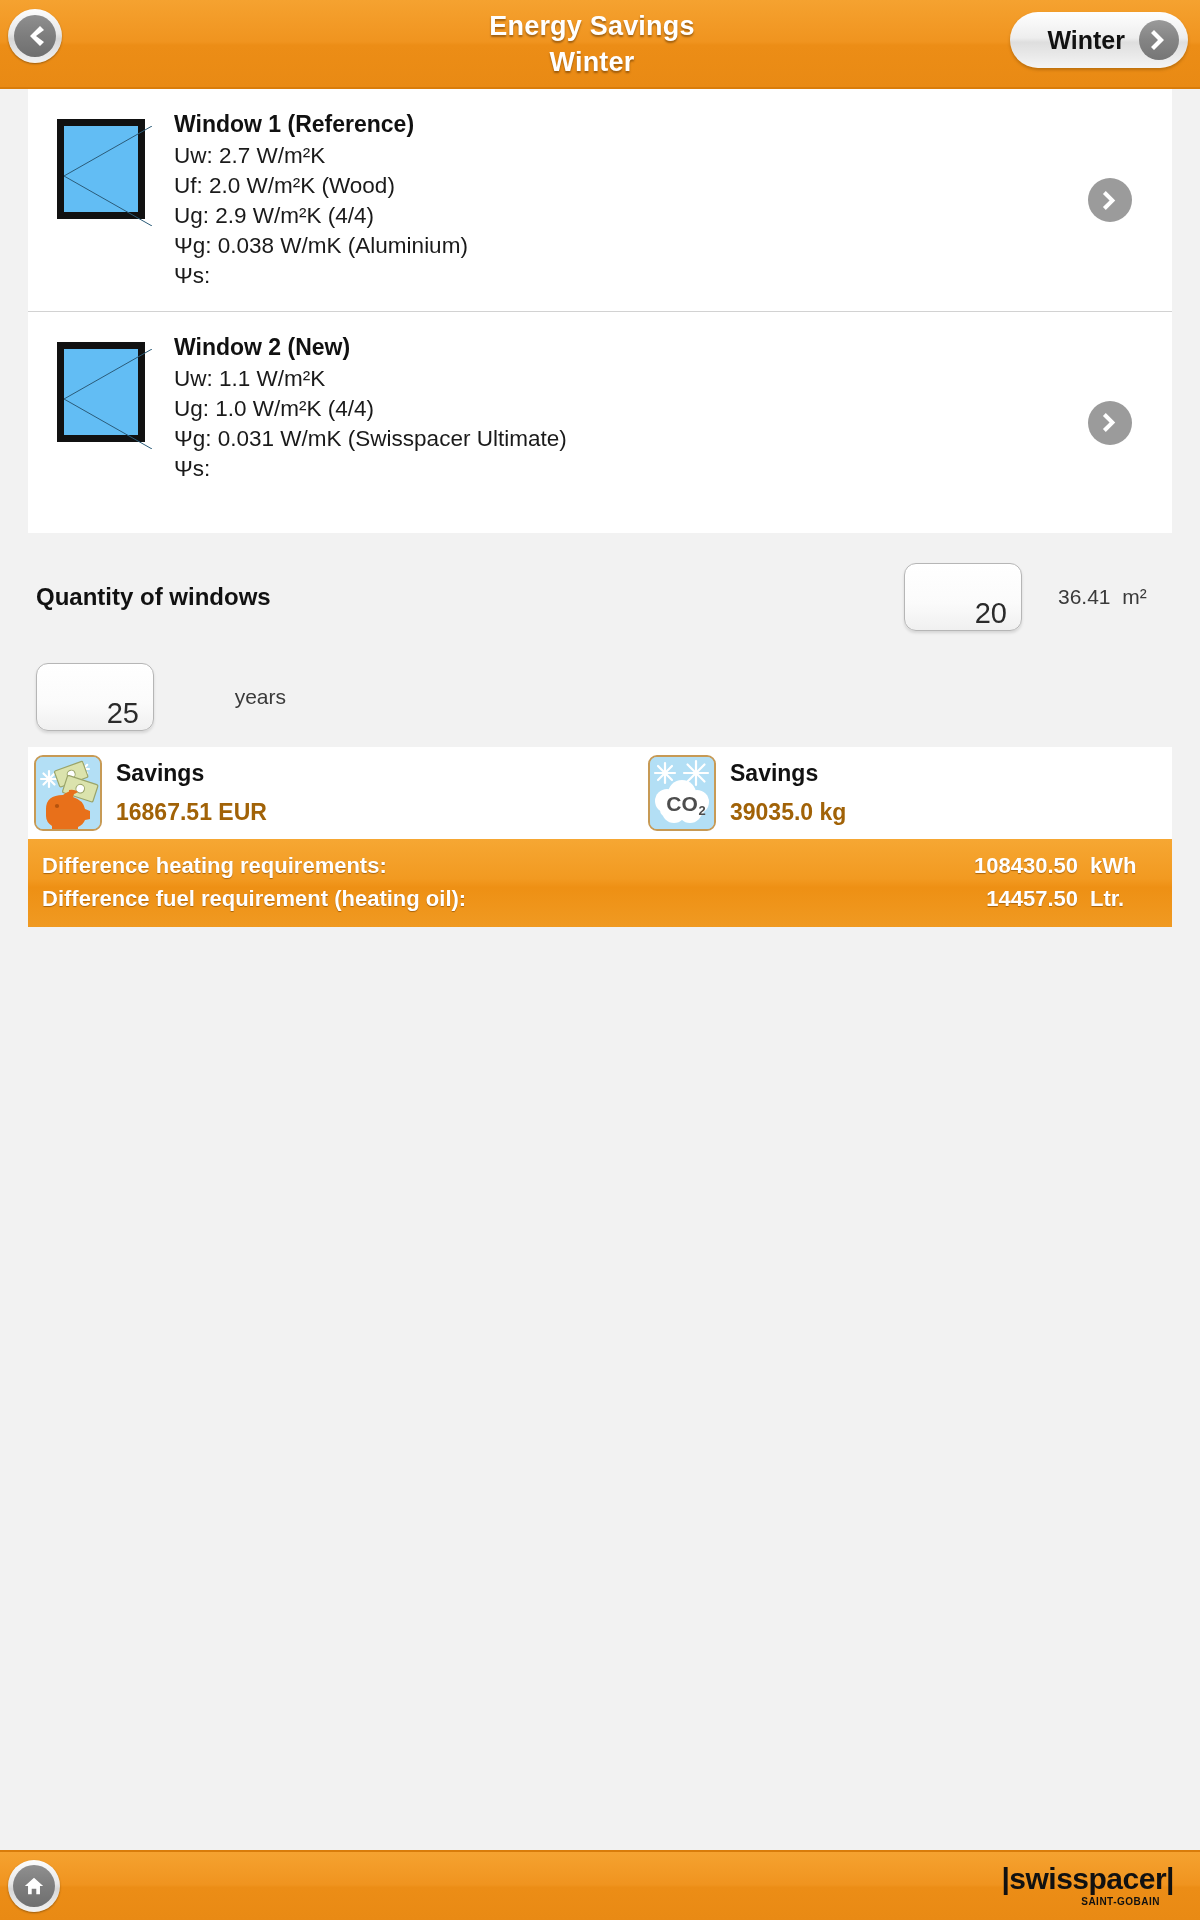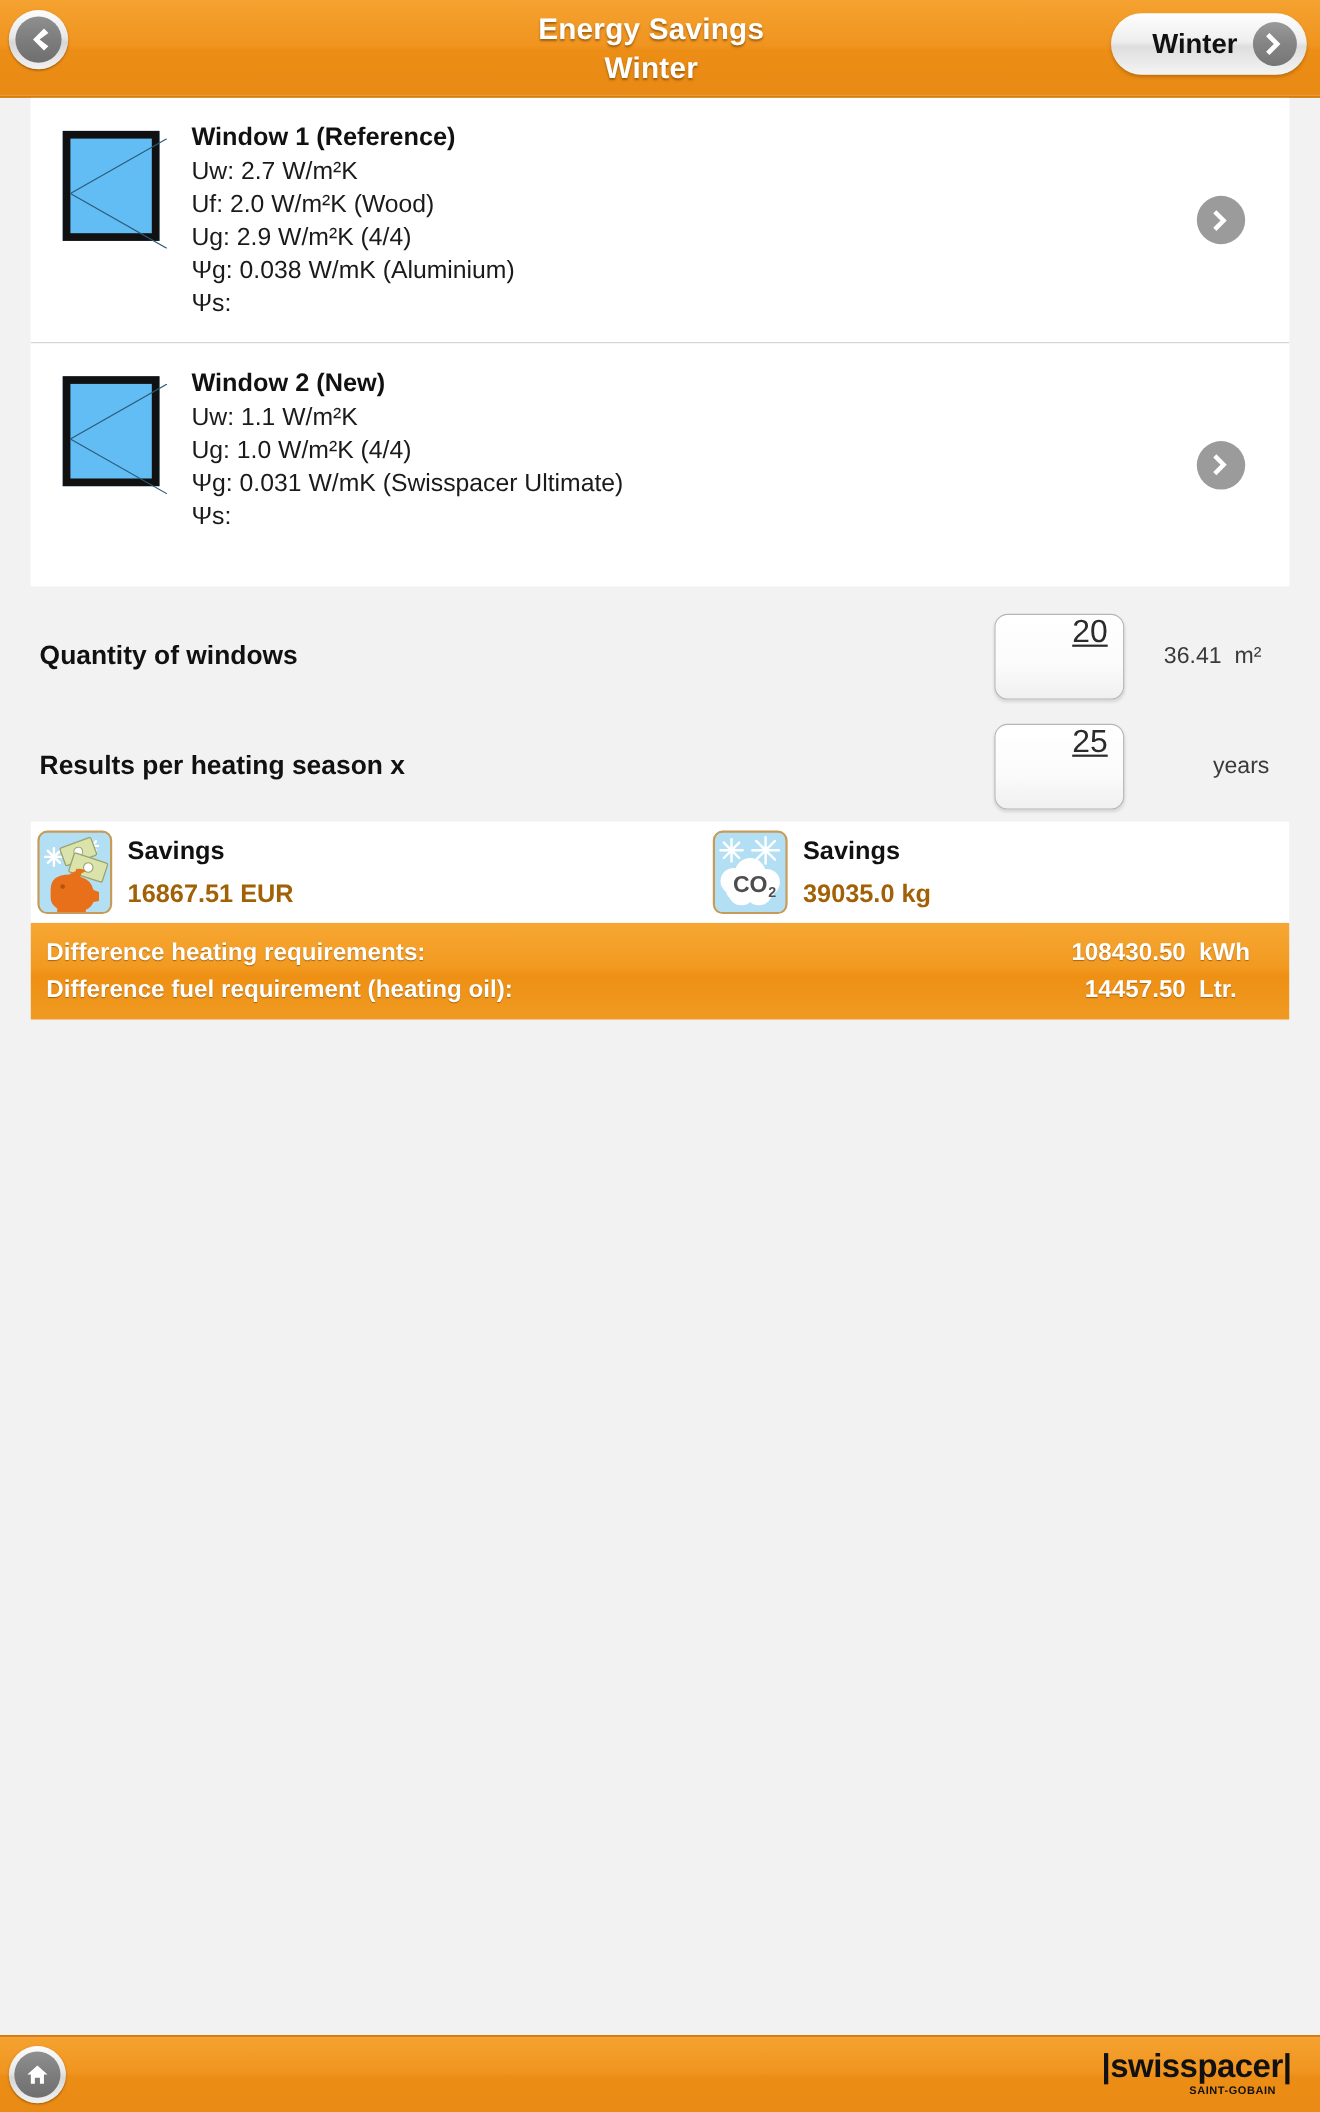--- a/index.html
+++ b/index.html
@@ -88,27 +88,27 @@
   
   .gap { height: 14px; background: #f2f2f2; }
   .input-row {
     margin: 0 28px; background: #f2f2f2;
     display: flex; align-items: center;
     height: 100px;
     padding-left: 8px;
   }
   .input-row .label { font-size: 24px; font-weight: bold; color: #111; flex: 1 1 auto; }
   .stepper {
-    width: 118px; height: 78px;
+    width: 118px; height: 68px;
     border: 1px solid #b6b6b6; border-radius: 12px;
     background: linear-gradient(180deg,#ffffff 0%, #fbfbfb 60%, #f0f0f0 100%);
     box-shadow: 0 2px 3px rgba(0,0,0,0.12), inset 0 1px 0 #fff;
-    display: flex; align-items: flex-start; justify-content: flex-end;
+    display: flex; align-items: flex-end; justify-content: flex-end;
     padding-right: 14px;
-    font-size: 29px; color: #2b2b2b; text-decoration: underline;
+    font-size: 29px; color: #2b2b2b;
   }
   .unit { width: 150px; text-align: left; padding-left: 36px; font-size: 21px; color: #3a3a3a; }
   .unit.right { text-align: right; padding-left: 0; padding-right: 18px; }
   
   .savings-strip {
     margin: 0 28px; background: #ffffff;
     display: flex; height: 92px; align-items: center;
   }
   .savings-cell { display: flex; align-items: center; width: 50%; }
   .savings-cell:first-child { padding-left: 6px; }
@@ -248,21 +248,20 @@
     <div class="stepper">
       <span>20</span>
     </div>
     <div class="unit">
       <span>36.41</span>
       &nbsp;<span>m²</span>
     </div>
   </div>
 
   <div class="input-row">
-    <div class="label">Results per heating season x</div>
     <div class="stepper">
       <span>25</span>
     </div>
     <div class="unit right">years</div>
   </div>
 
   <div class="savings-strip">
     <div class="savings-cell">
       <div class="sv-icon">
         <svg width="64" height="72" viewBox="0 0 64 72">

